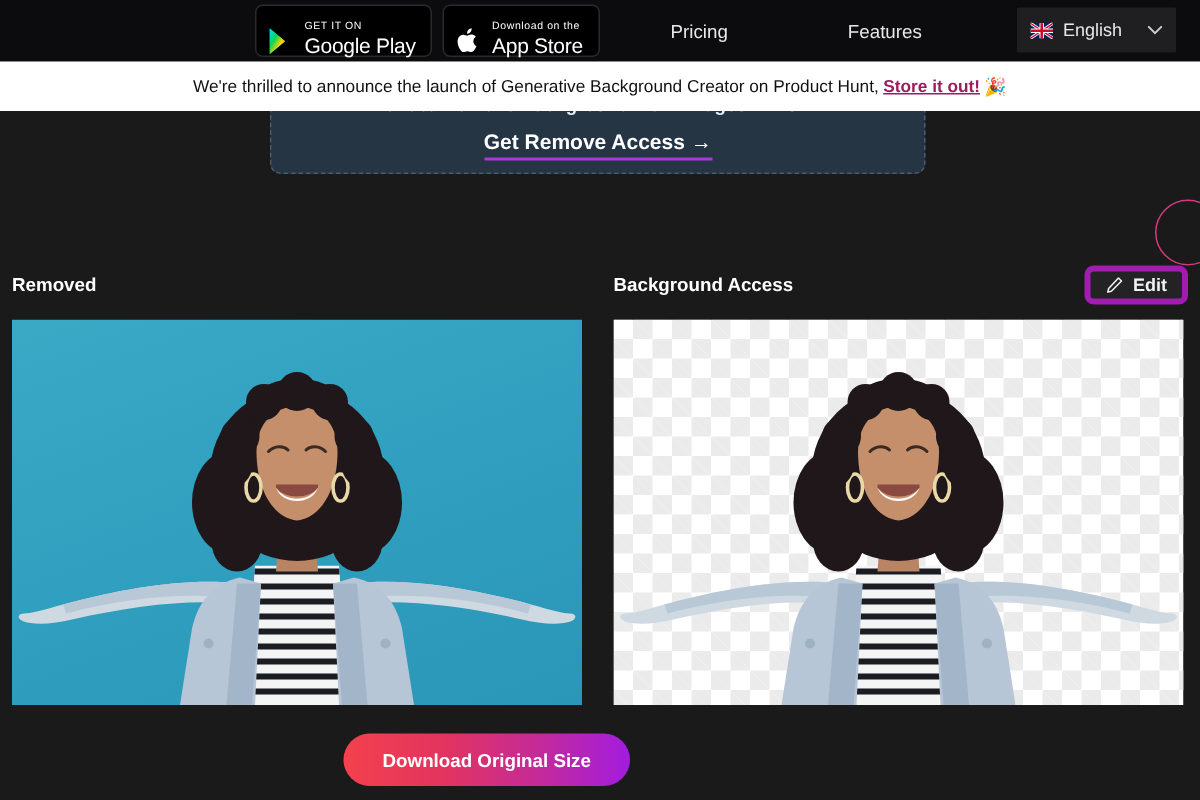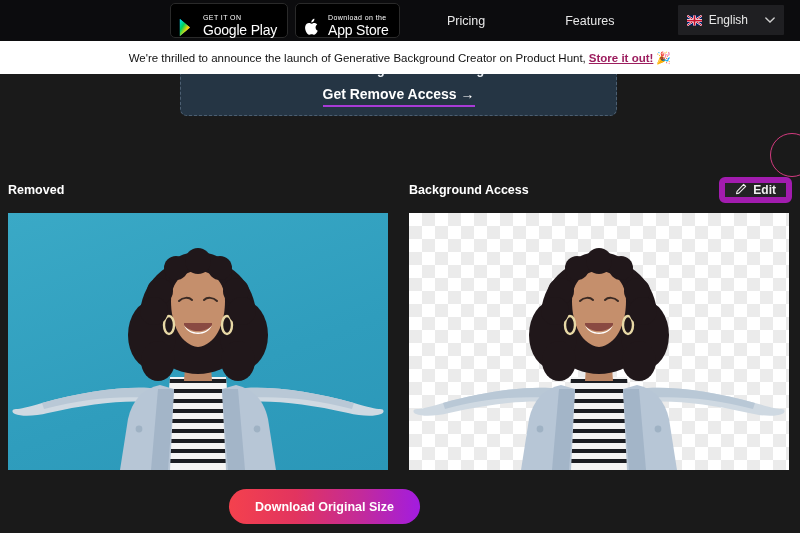--- a/index.html
+++ b/index.html
@@ -71,23 +71,23 @@
     width: 44px; height: 44px; border-radius: 50%;
     border: 1.5px solid #d13a7e;
   }
 
   
   .labels { position: absolute; top: 181px; left: 0; width: 800px; height: 28px; }
   .lbl-orig { position: absolute; left: 8px; top: 2px; color: #fff; font-size: 12.5px; font-weight: bold; }
   .lbl-bg   { position: absolute; left: 409px; top: 2px; color: #fff; font-size: 12.5px; font-weight: bold; }
   .edit-btn {
     position: absolute; right: 8px; top: -4px;
-    background: #232326; border: 6px solid #a21caf; border-radius: 6px;
+    background: #232326; border: 4px solid #a21caf; border-radius: 6px;
     height: 26px; padding: 0 10px;
-    display: flex; gap: 6px;
+    display: flex; align-items: center; gap: 6px;
     color: #f1f1f1; font-size: 12px; font-weight: bold; cursor: pointer;
   }
   .pencil { width: 12px; height: 12px; }
 
   .imgrow { position: absolute; top: 213px; left: 0; width: 800px; height: 257px; }
   .pane { position: absolute; top: 0; width: 380px; height: 257px; overflow: hidden; }
   .pane-left { left: 8px; }
   .pane-right { left: 409px; }
   .teal-bg { position: absolute; inset: 0; background: linear-gradient(160deg,#3aa9c6 0%,#2f9dbd 60%,#2b97b8 100%); }
   .checker {

